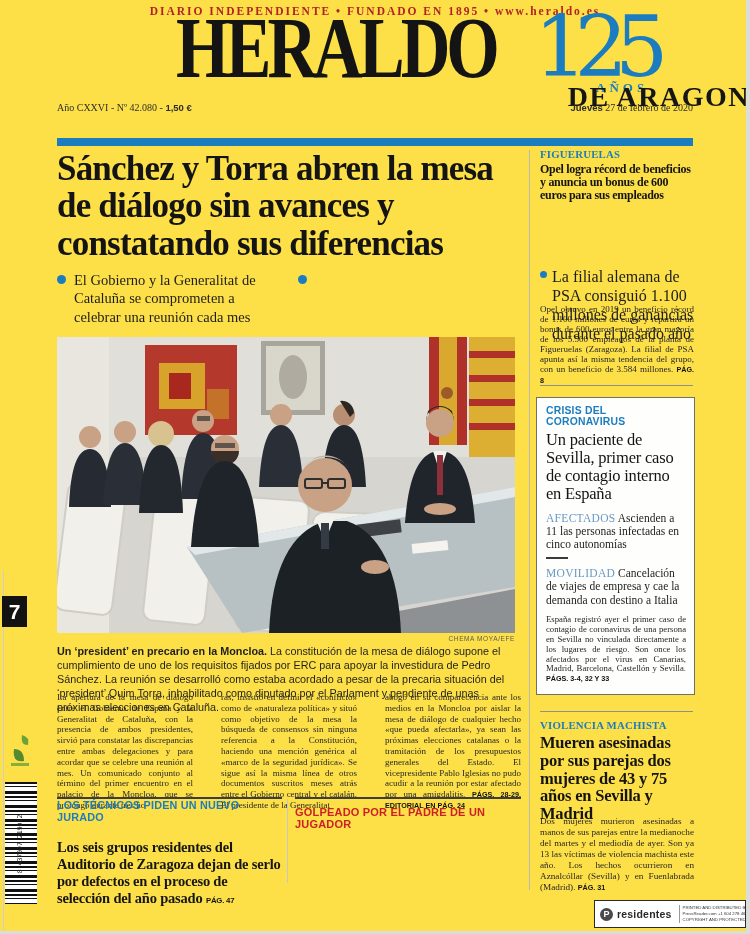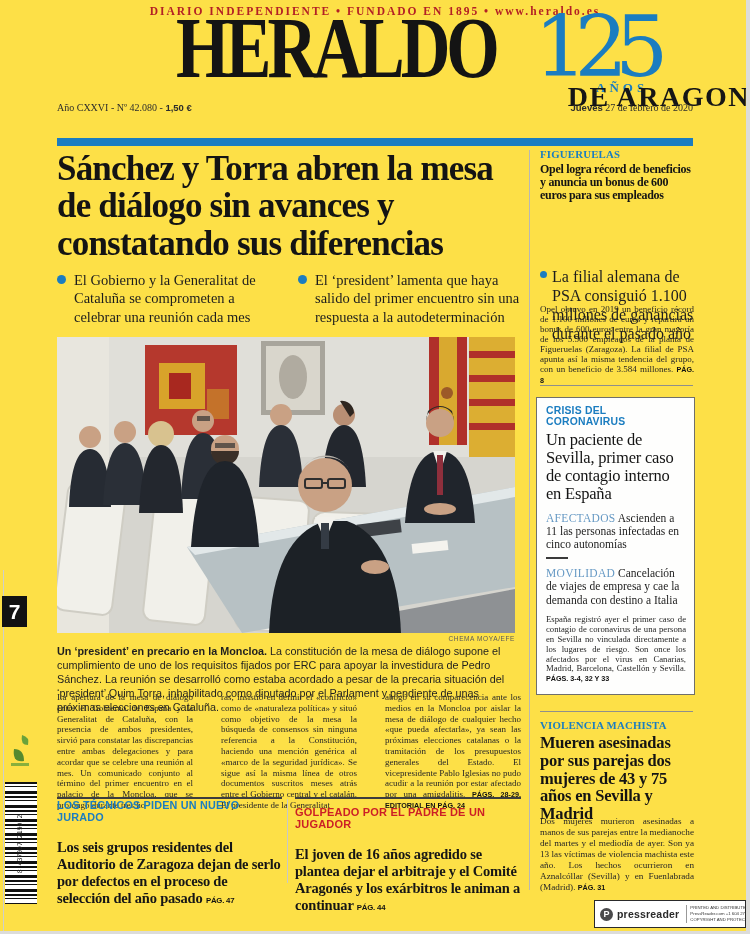--- a/index.html
+++ b/index.html
@@ -120,21 +120,20 @@
   <div class="blue-bar"></div>
 
   <div class="lead-headline">Sánchez y Torra abren la mesa de diálogo sin avances y constatando sus diferencias</div>
   <div class="lead-bullets">
     <div class="bullet">
       <span class="dot"></span>
       <span>El Gobierno y la Generalitat de Cataluña se comprometen a celebrar una reunión cada mes</span>
     </div>
     <div class="bullet">
       <span class="dot"></span>
-      <span>El ‘president’ lamenta que haya salido del primer encuentro sin una respuesta a la autodeterminación</span>
     </div>
   </div>
 
   <div class="photo-wrap">
     <svg width="458" height="296" viewBox="0 0 458 296" xmlns="http://www.w3.org/2000/svg">
       <rect x="0" y="0" width="458" height="296" fill="#d6d5cf"></rect>
       <rect x="0" y="0" width="458" height="120" fill="#e0dfd9"></rect>
       <rect x="0" y="0" width="52" height="296" fill="#e8e6de"></rect>
 
       <g>
@@ -236,21 +235,20 @@
     <div class="body-col"><span>abogó en su comparecencia ante los medios en la Moncloa por aislar la mesa de diálogo de cualquier hecho «que pueda afectarla», ya sean las próximas elecciones catalanas o la tramitación de los presupuestos generales del Estado. El vicepresidente Pablo Iglesias no pudo acudir a la reunión por estar afectado por una amigdalitis. </span><span class="pageref">PÁGS. 28-29. EDITORIAL EN PÁG. 24</span></div>
   </div>
 
   <div class="box-bl">
     <div class="kicker-blue">LOS TÉCNICOS PIDEN UN NUEVO JURADO</div>
     <div class="box-headline"><span>Los seis grupos residentes del Auditorio de Zaragoza dejan de serlo por defectos en el proceso de selección del año pasado </span><span class="pageref">PÁG. 47</span></div>
   </div>
   <div class="box-divider"></div>
   <div class="box-bm">
     <div class="kicker-red">GOLPEADO POR EL PADRE DE UN JUGADOR</div>
-    <div class="box-headline"><span>El joven de 16 años agredido se plantea dejar el arbitraje y el Comité Aragonés y los exárbitros le animan a continuar </span><span class="pageref">PÁG. 44</span></div>
   </div>
 
   <div class="v-rule"></div>
 
   <div class="opel-kicker kicker-blue rcol">FIGUERUELAS</div>
   <div class="opel-headline rcol">Opel logra récord de beneficios y anuncia un bonus de 600 euros para sus empleados</div>
   <div class="opel-bullet rcol">
     <span class="dot"></span>
     <span>La filial alemana de PSA consiguió 1.100 millones de ganancias durante el pasado año</span>
   </div>
@@ -282,21 +280,21 @@
       <path d="M14 2 q8 2 6 10 q-8 0 -6-10z" fill="#6aa23a"></path>
       <path d="M6 16 q10 0 10 12 q-12 2 -10-12z" fill="#558a2f"></path>
       <rect x="3" y="30" width="18" height="3" fill="#6aa23a" opacity="0.8"></rect>
     </svg>
   </div>
   <div class="barcode"></div>
   <div class="barcode-number">8 437007 219012</div>
 
   <div class="pr-box">
     <span class="pr-glyph">P</span>
-    <span class="pr-brand">pressreader</span>
+    <span class="pr-brand">residentes</span>
     <span class="pr-lines">
       <div>PRINTED AND DISTRIBUTED BY PRESSREADER</div>
       <div>PressReader.com  +1 604 278 4604</div>
       <div>COPYRIGHT AND PROTECTED BY APPLICABLE LAW</div>
     </span>
   </div>
 
   <div class="edge-right"></div>
   <div class="edge-bottom"></div>
 </div>

